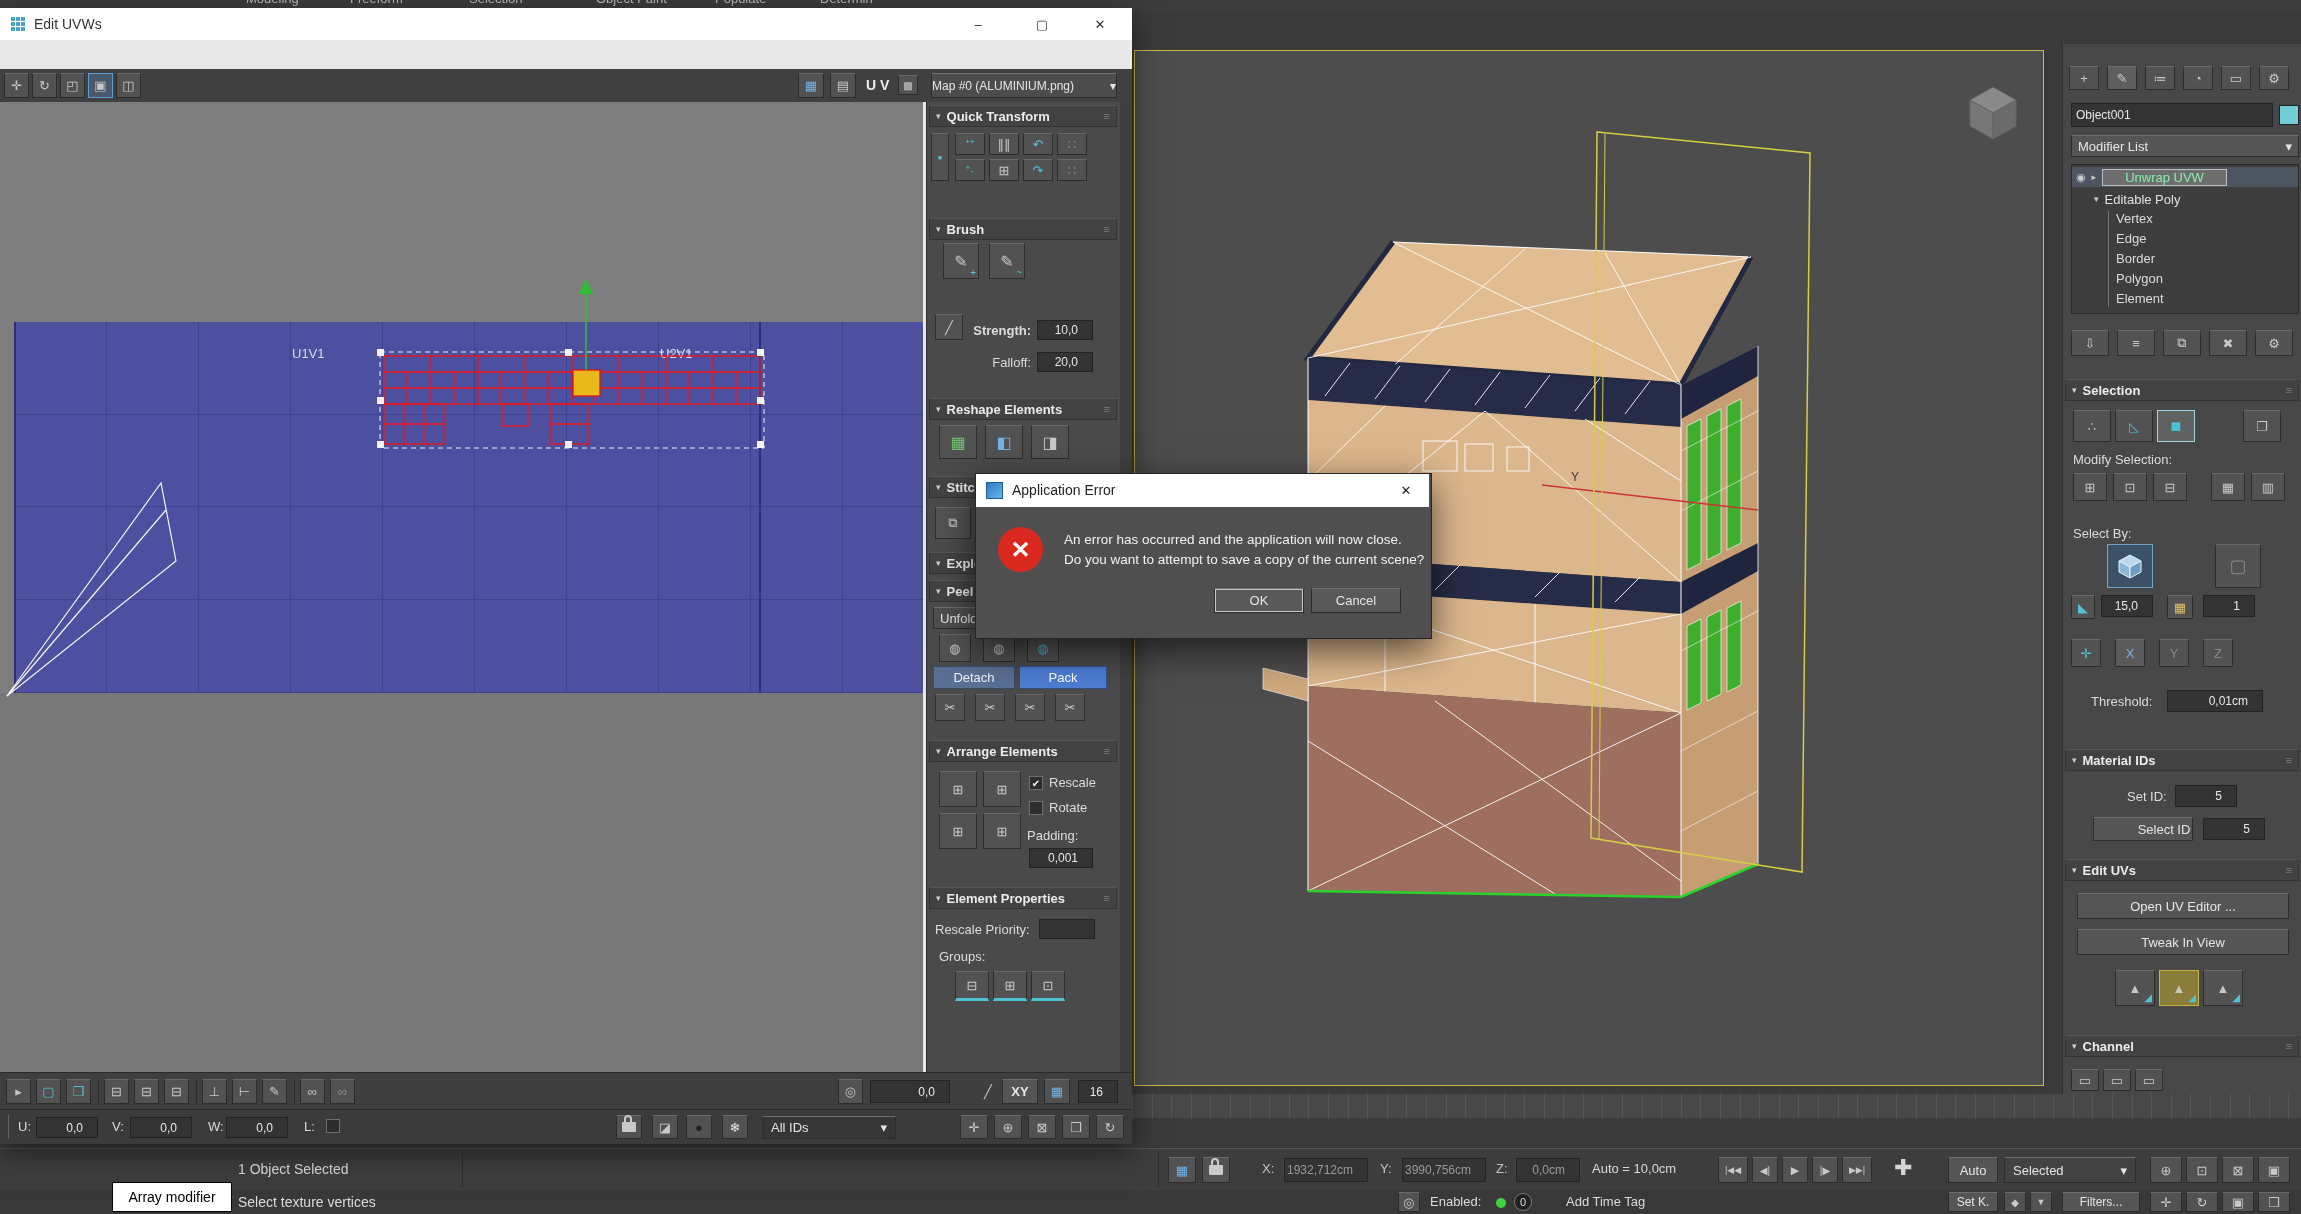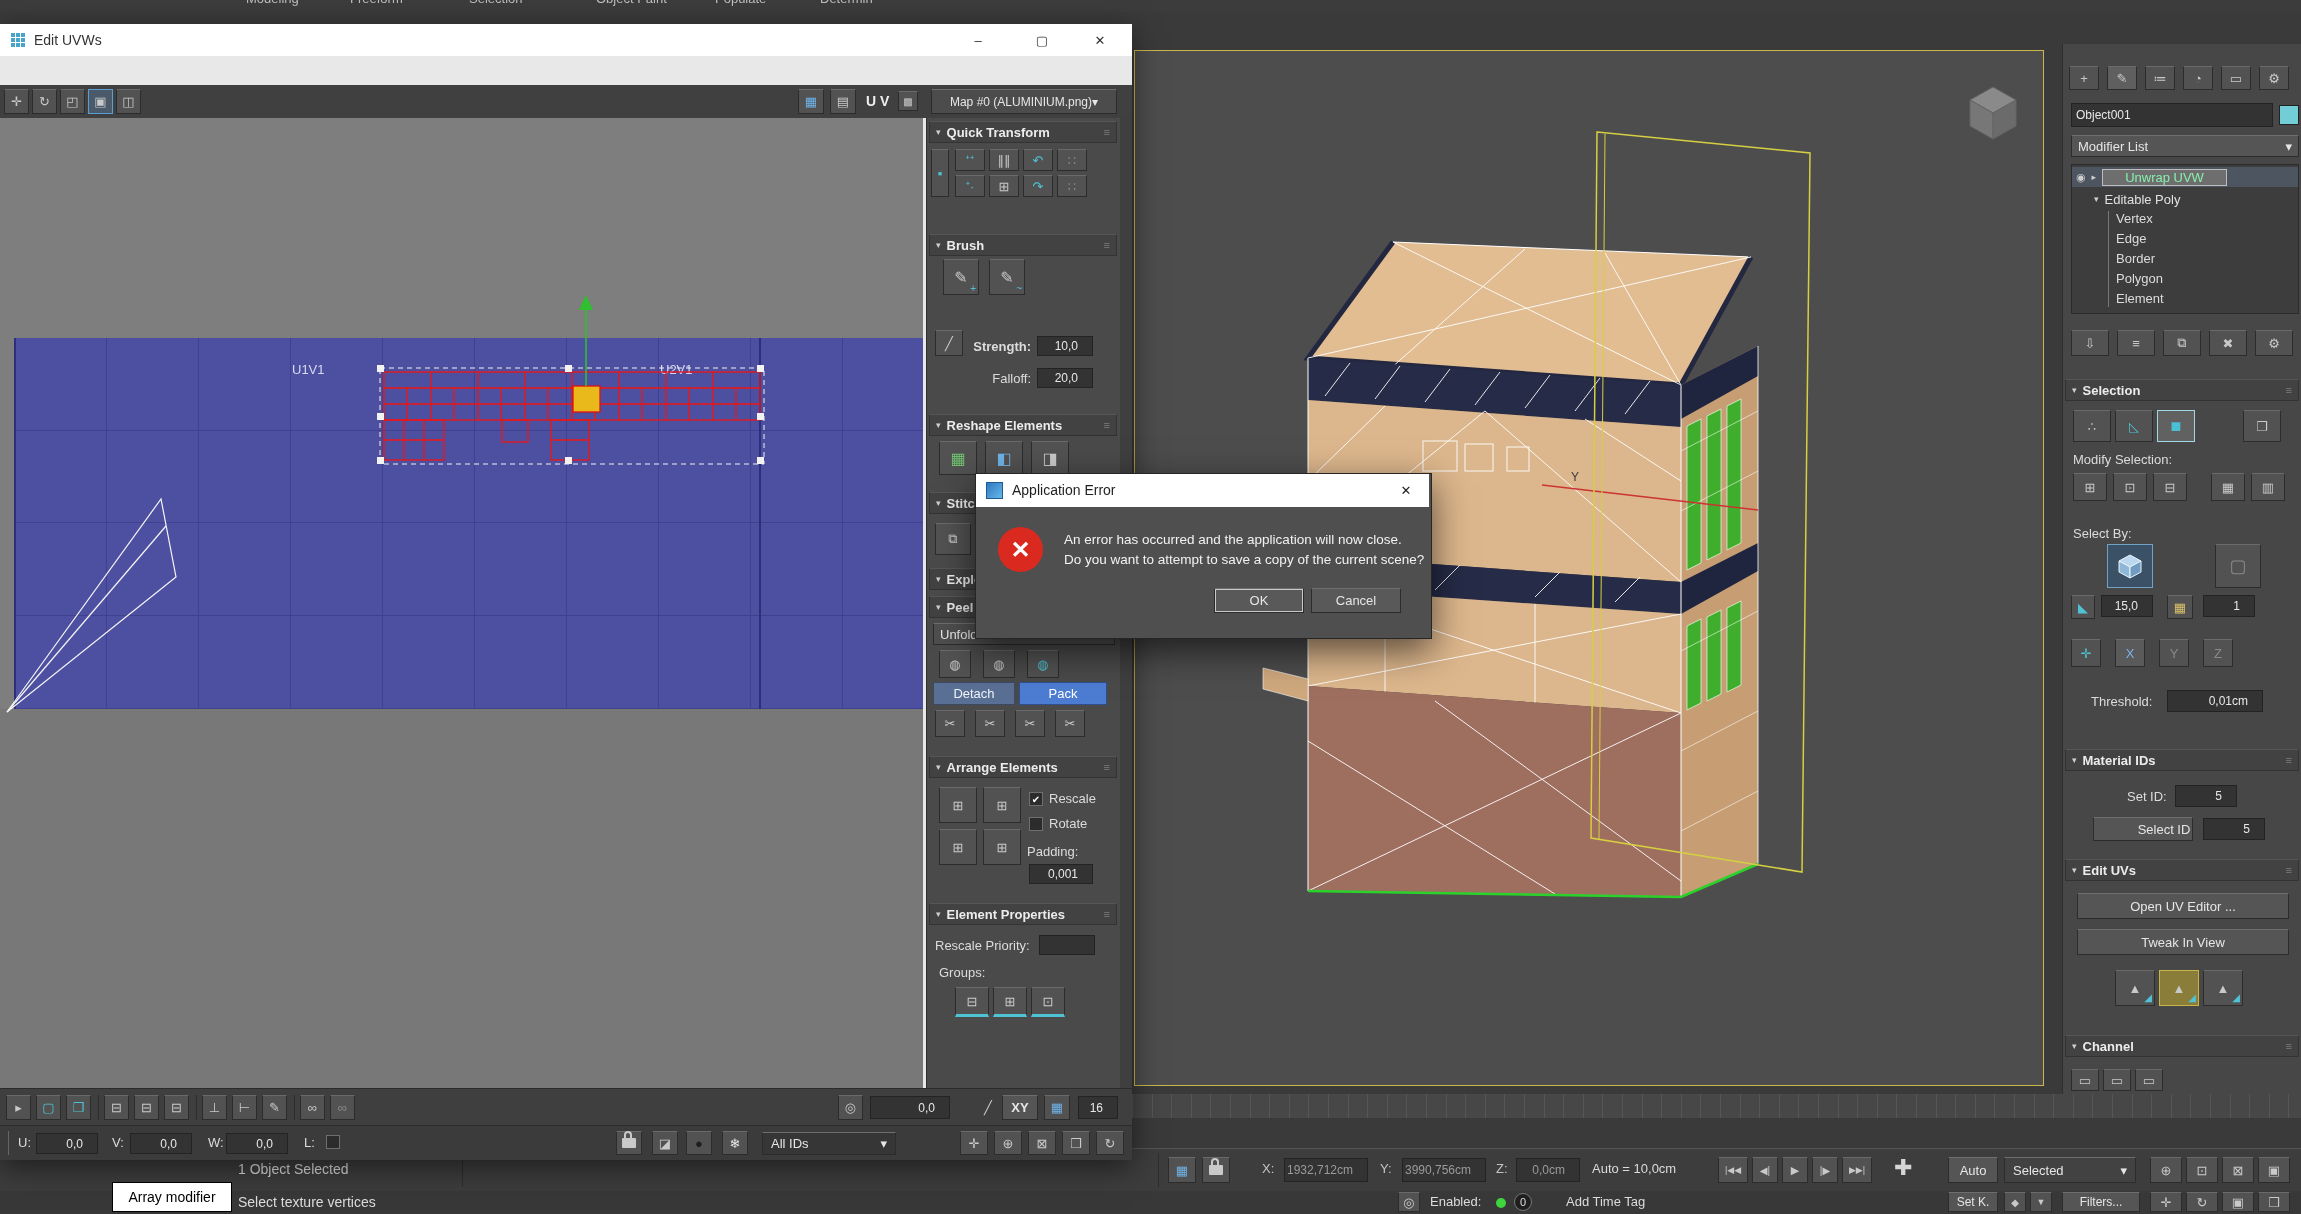--- a/index.html
+++ b/index.html
@@ -23,21 +23,21 @@
   .vsep{position:absolute;width:1px;background:#2d2d2d;}
   .lock{position:relative;width:14px;height:10px;background:#c9c9c9;border-radius:1px;}
   .lock::before{content:"";position:absolute;left:2px;top:-7px;width:8px;height:7px;border:2px solid #c9c9c9;
        border-bottom:none;border-radius:4px 4px 0 0;box-sizing:border-box;}
   .ribbon{position:absolute;left:0;top:0;width:2301px;height:12px;background:#3c3c3c;overflow:hidden;}
   .ribbon span{position:absolute;top:-9px;color:#bfbfbf;font-size:13px;}
   .menubar{position:absolute;left:0;top:32px;width:1132px;height:29px;background:#f2f2f2;
        border-bottom:1px solid #d9d9d9;display:flex;align-items:center;overflow:hidden;}
   .menubar span{padding:0 11px;font-size:14px;color:#1a1a1a;}
   .menubar span:first-child{margin-left:-15px;}
-  .win{position:absolute;left:0;top:24px;width:1132px;height:1136px;background:#e8e8e8;z-index:10;
+  .win{position:absolute;left:0;top:8px;width:1132px;height:1136px;background:#e8e8e8;z-index:10;
        box-shadow:0 8px 28px rgba(0,0,0,.5);}
   .dlg{position:absolute;left:975px;top:473px;width:455px;height:164px;z-index:50;background:#4f4f4f;
        border:1px solid #262626;box-shadow:0 12px 34px rgba(0,0,0,.6);}
   .rulernum{position:absolute;bottom:5px;transform:translateX(-50%);color:#c9c9c9;font-size:13px;}
 </style>
 </head>
 <body>
 
 <div id="stage">
 
@@ -335,21 +335,21 @@
     <div class="abs" style="left:0;top:61px;width:1132px;height:33px;background:#404040;">
       <div class="ib" style="left:4px;top:4px;width:25px;height:25px;">✛</div>
       <div class="ib" style="left:32px;top:4px;width:25px;height:25px;">↻</div>
       <div class="ib" style="left:60px;top:4px;width:25px;height:25px;">◰</div>
       <div class="ib" style="left:88px;top:4px;width:25px;height:25px;border-color:#5a9fd4;background:#4a5a6a;">▣</div>
       <div class="ib" style="left:116px;top:4px;width:25px;height:25px;">◫</div>
       <div class="ib blue" style="left:798px;top:4px;width:26px;height:25px;">▦</div>
       <div class="ib" style="left:830px;top:4px;width:26px;height:25px;">▤</div>
       <div class="lbl" style="left:866px;top:8px;color:#eee;font-size:14px;font-weight:bold;">U V</div>
       <div class="ib" style="left:898px;top:6px;width:20px;height:20px;font-size:10px;">▩</div>
-      <div class="btn" style="left:931px;top:4px;width:186px;height:25px;justify-content:center;padding:0 8px;background:#4c4c4c;font-size:12px;">
+      <div class="btn" style="left:931px;top:4px;width:186px;height:25px;justify-content:space-between;padding:0 0;background:#4c4c4c;font-size:12px;">
         <span>Map #0 (ALUMINIUM.png)</span>
         <span>▾</span>
       </div>
     </div>
 
     <div class="abs" style="left:0;top:94px;width:923px;height:970px;background:#7e7e7e;overflow:hidden;">
       <div class="abs" style="left:14px;top:220px;width:909px;height:371px;background:#4d50a0;
                   background-image:repeating-linear-gradient(90deg,#3f4190 0 1px,transparent 1px 92px),
                                    repeating-linear-gradient(0deg,#3f4190 0 1px,transparent 1px 92.8px);"></div>
       <div class="abs" style="left:14px;top:220px;width:2px;height:371px;background:#2d2f7c;"></div>

